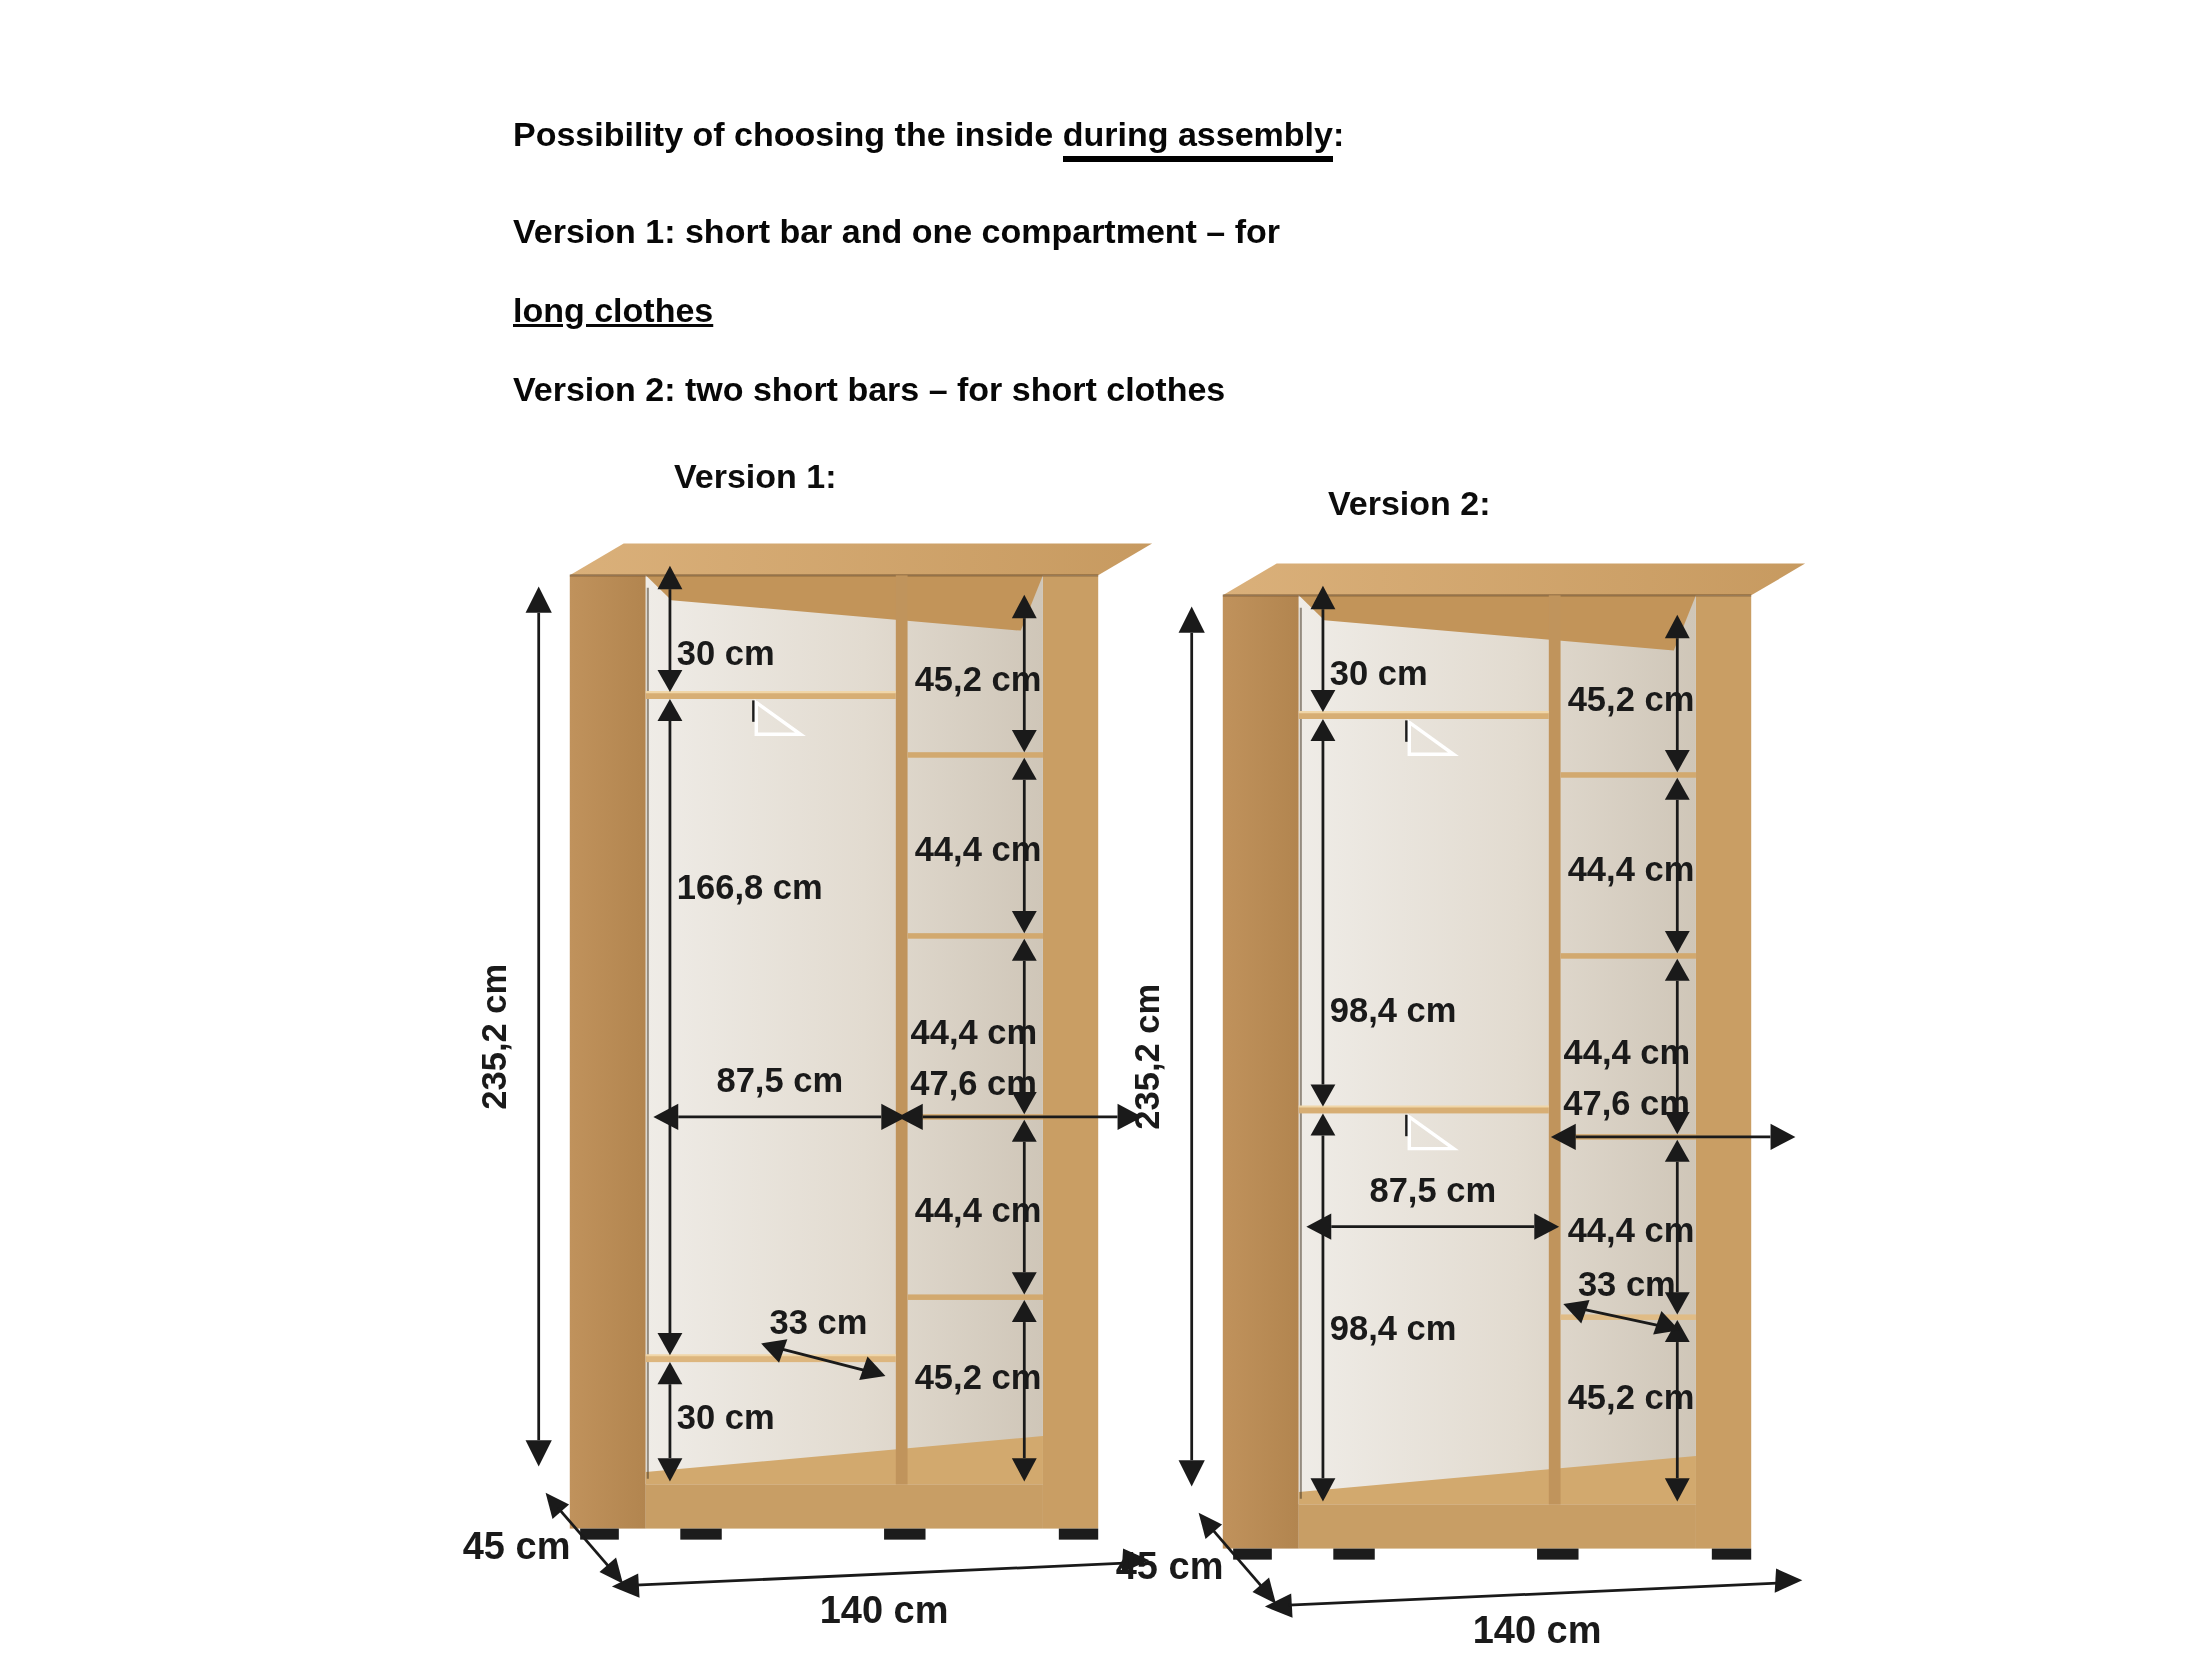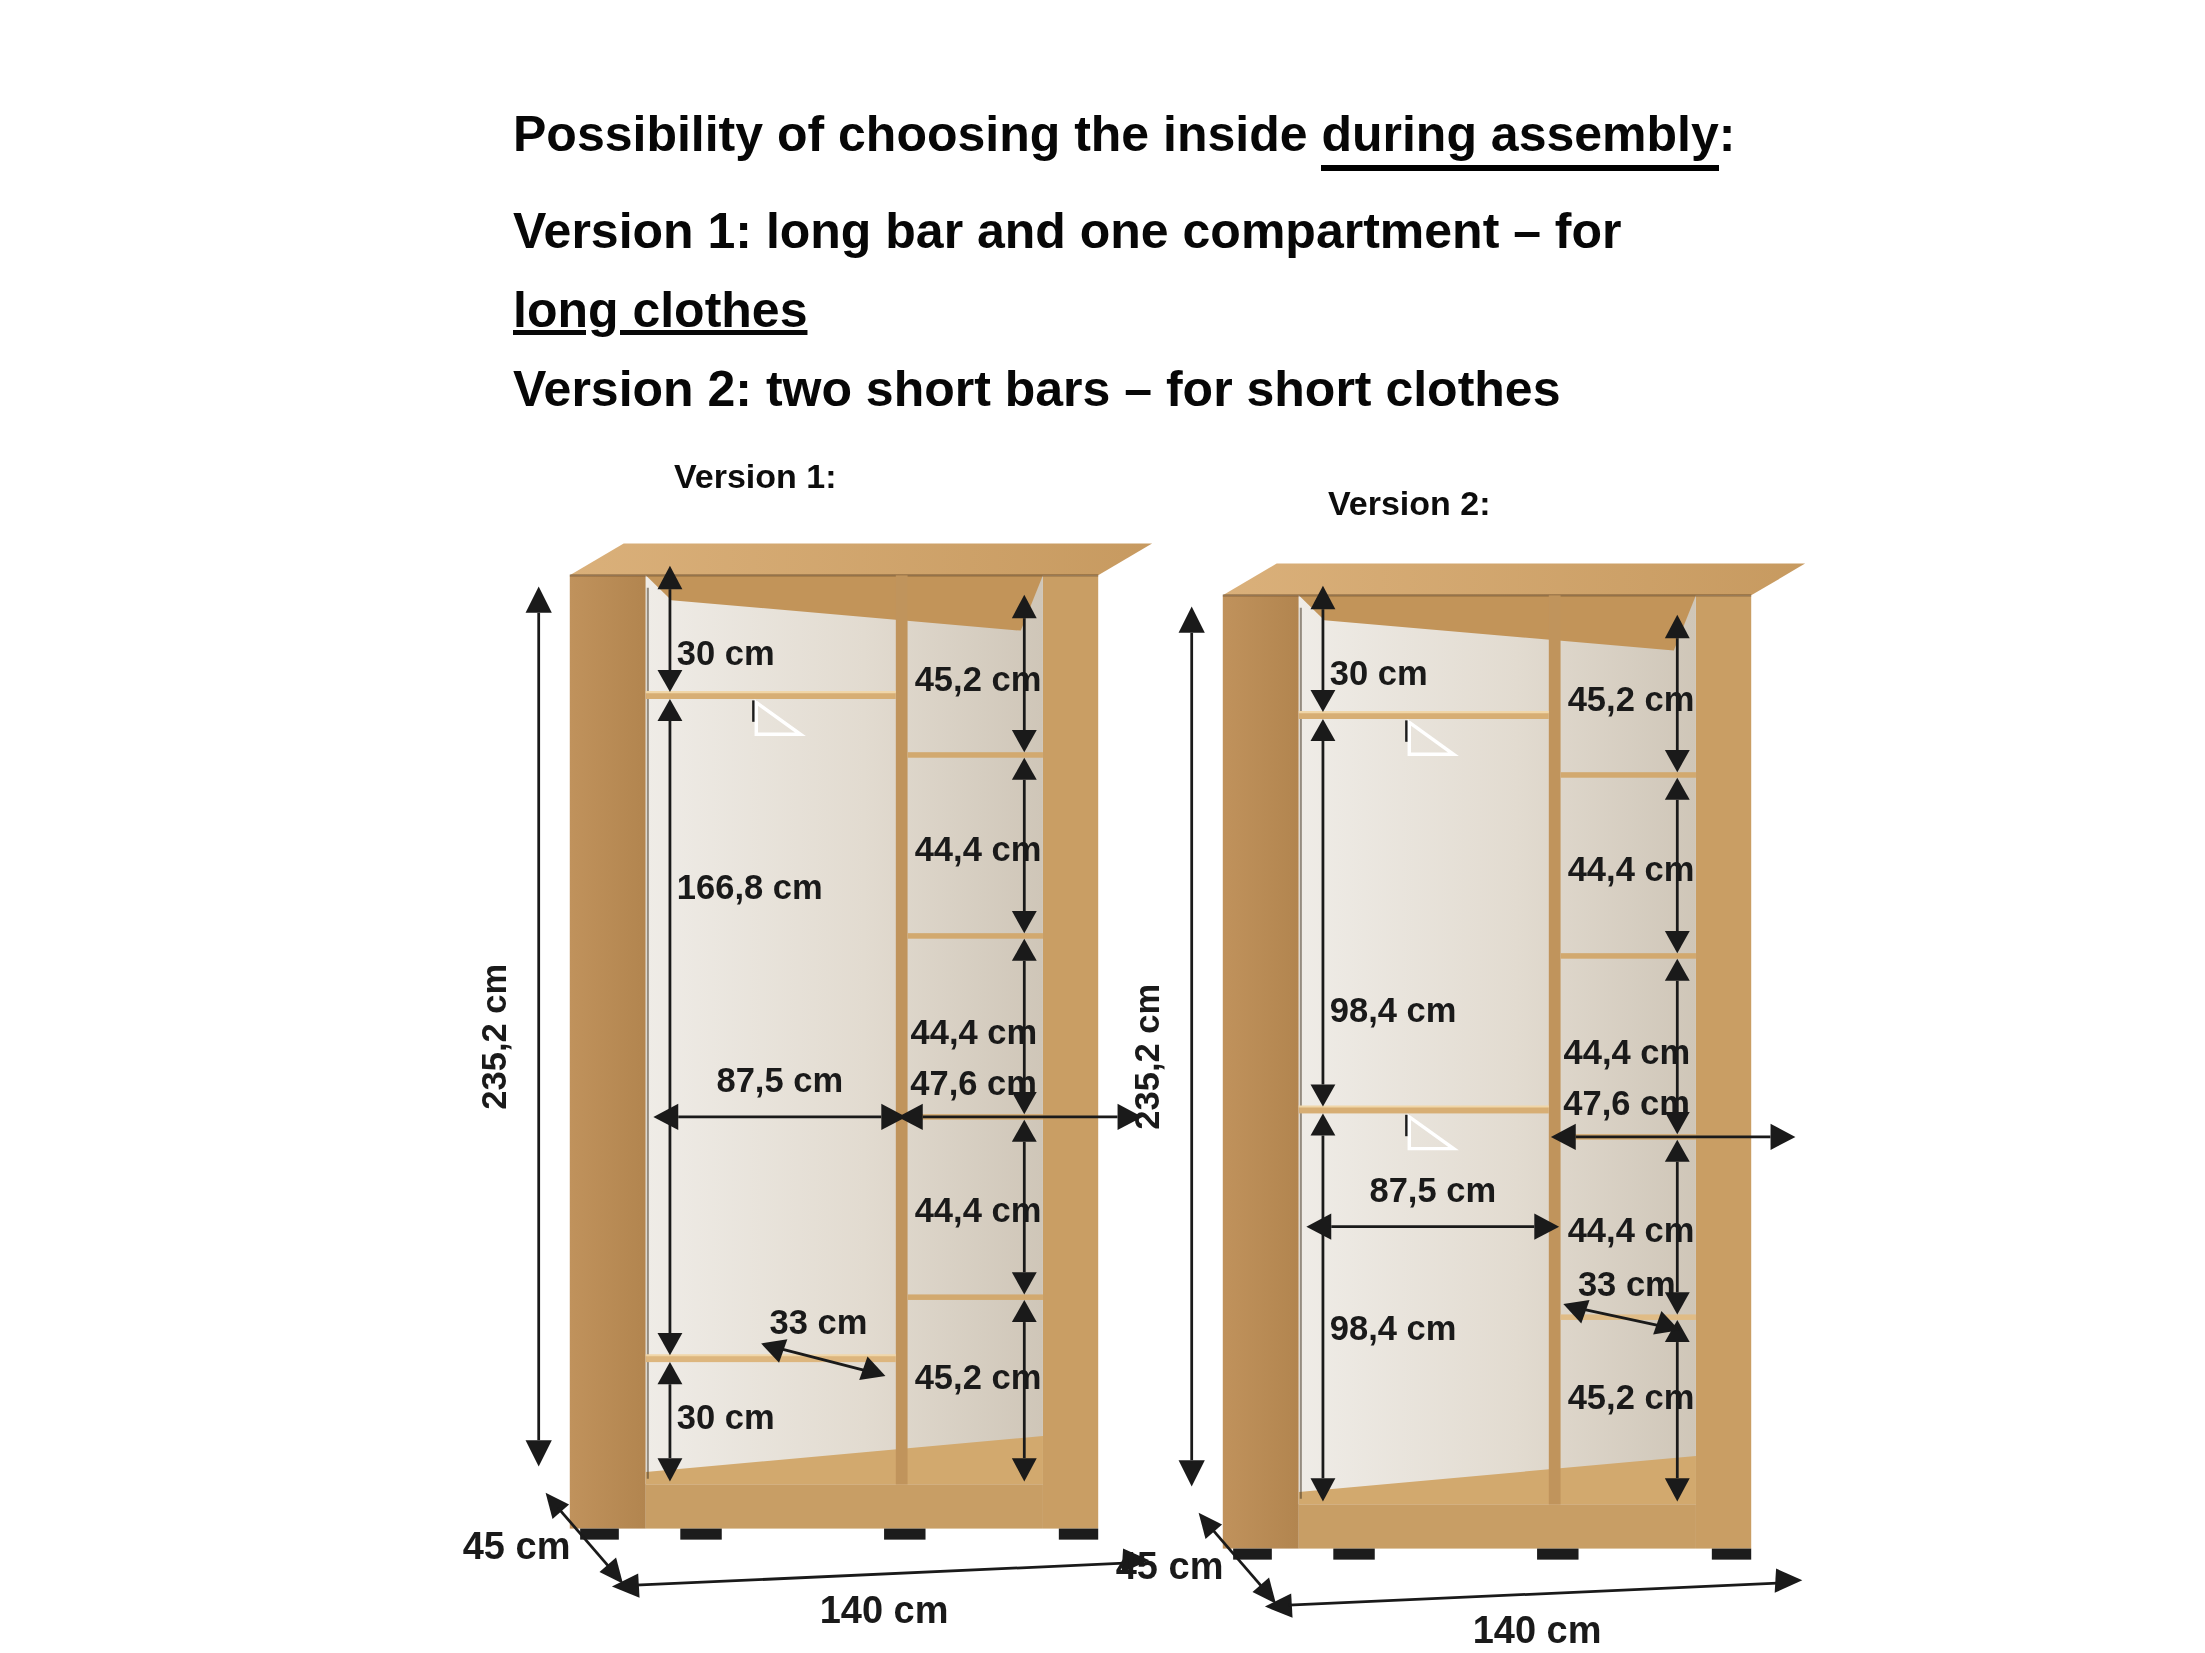--- a/index.html
+++ b/index.html
@@ -1,19 +1,19 @@
 <!DOCTYPE html>
 <html style="font-size:11px"><head>
 <meta charset="utf-8">
 <style>
   html,body{margin:0;padding:0;background:#ffffff;}
   .page{position:relative;width:2205px;height:1654px;background:#ffffff;overflow:hidden;
         font-family:"Liberation Sans",sans-serif;color:#0a0a0a;}
   .title{position:absolute;left:513px;top:109px;width:1313px;}
-  .title-line{font-size:50px;font-weight:bold;line-height:51px;color:#070707;}
+  .title-line{font-size:34px;font-weight:bold;line-height:51px;color:#070707;}
   .title-line.l1{margin-bottom:46px;}
   .title-line.l2{margin-bottom:28px;}
   .title-line.l3{margin-bottom:28px;text-decoration:underline;}
   .u{border-bottom:6.2px solid #000;padding-bottom:2.8px;}
   .vheading{position:absolute;font-size:34px;font-weight:bold;color:#0d0d0d;}
   #vh1{left:674px;top:457px;}
   #vh2{left:1328px;top:468px;margin-top:16px;}
   svg.wardrobe{position:absolute;}
   #w1{left:442px;top:484px;}
   #w2{left:1095px;top:504px;}
@@ -24,21 +24,21 @@
   .shelf-hi{stroke:#f0d6a8;stroke-width:3;}
   .edge{stroke:rgba(92,62,30,0.5);stroke-width:3;}
 </style>
 </head>
 <body>
 
 <div class="page">
 
   <div class="title">
     <div class="title-line l1"><span>Possibility of choosing the inside </span><span class="u">during assembly</span><span>:</span></div>
-    <div class="title-line l2">Version 1: long bar and one compartment – for</div>
+    <div class="title-line l2">Version 1: short bar and one compartment – for</div>
     <div class="title-line l3">long clothes</div>
     <div class="title-line l4">Version 2: two short bars – for short clothes</div>
   </div>
 
   <div class="vheading" id="vh1">Version 1:</div>
   <div class="vheading" id="vh2">Version 2:</div>
 
   <svg id="w1" class="wardrobe" width="746" height="1147" viewBox="0 0 1080 1660">
     <defs>
       <linearGradient id="v1back" x1="0" y1="0" x2="1" y2="0">

